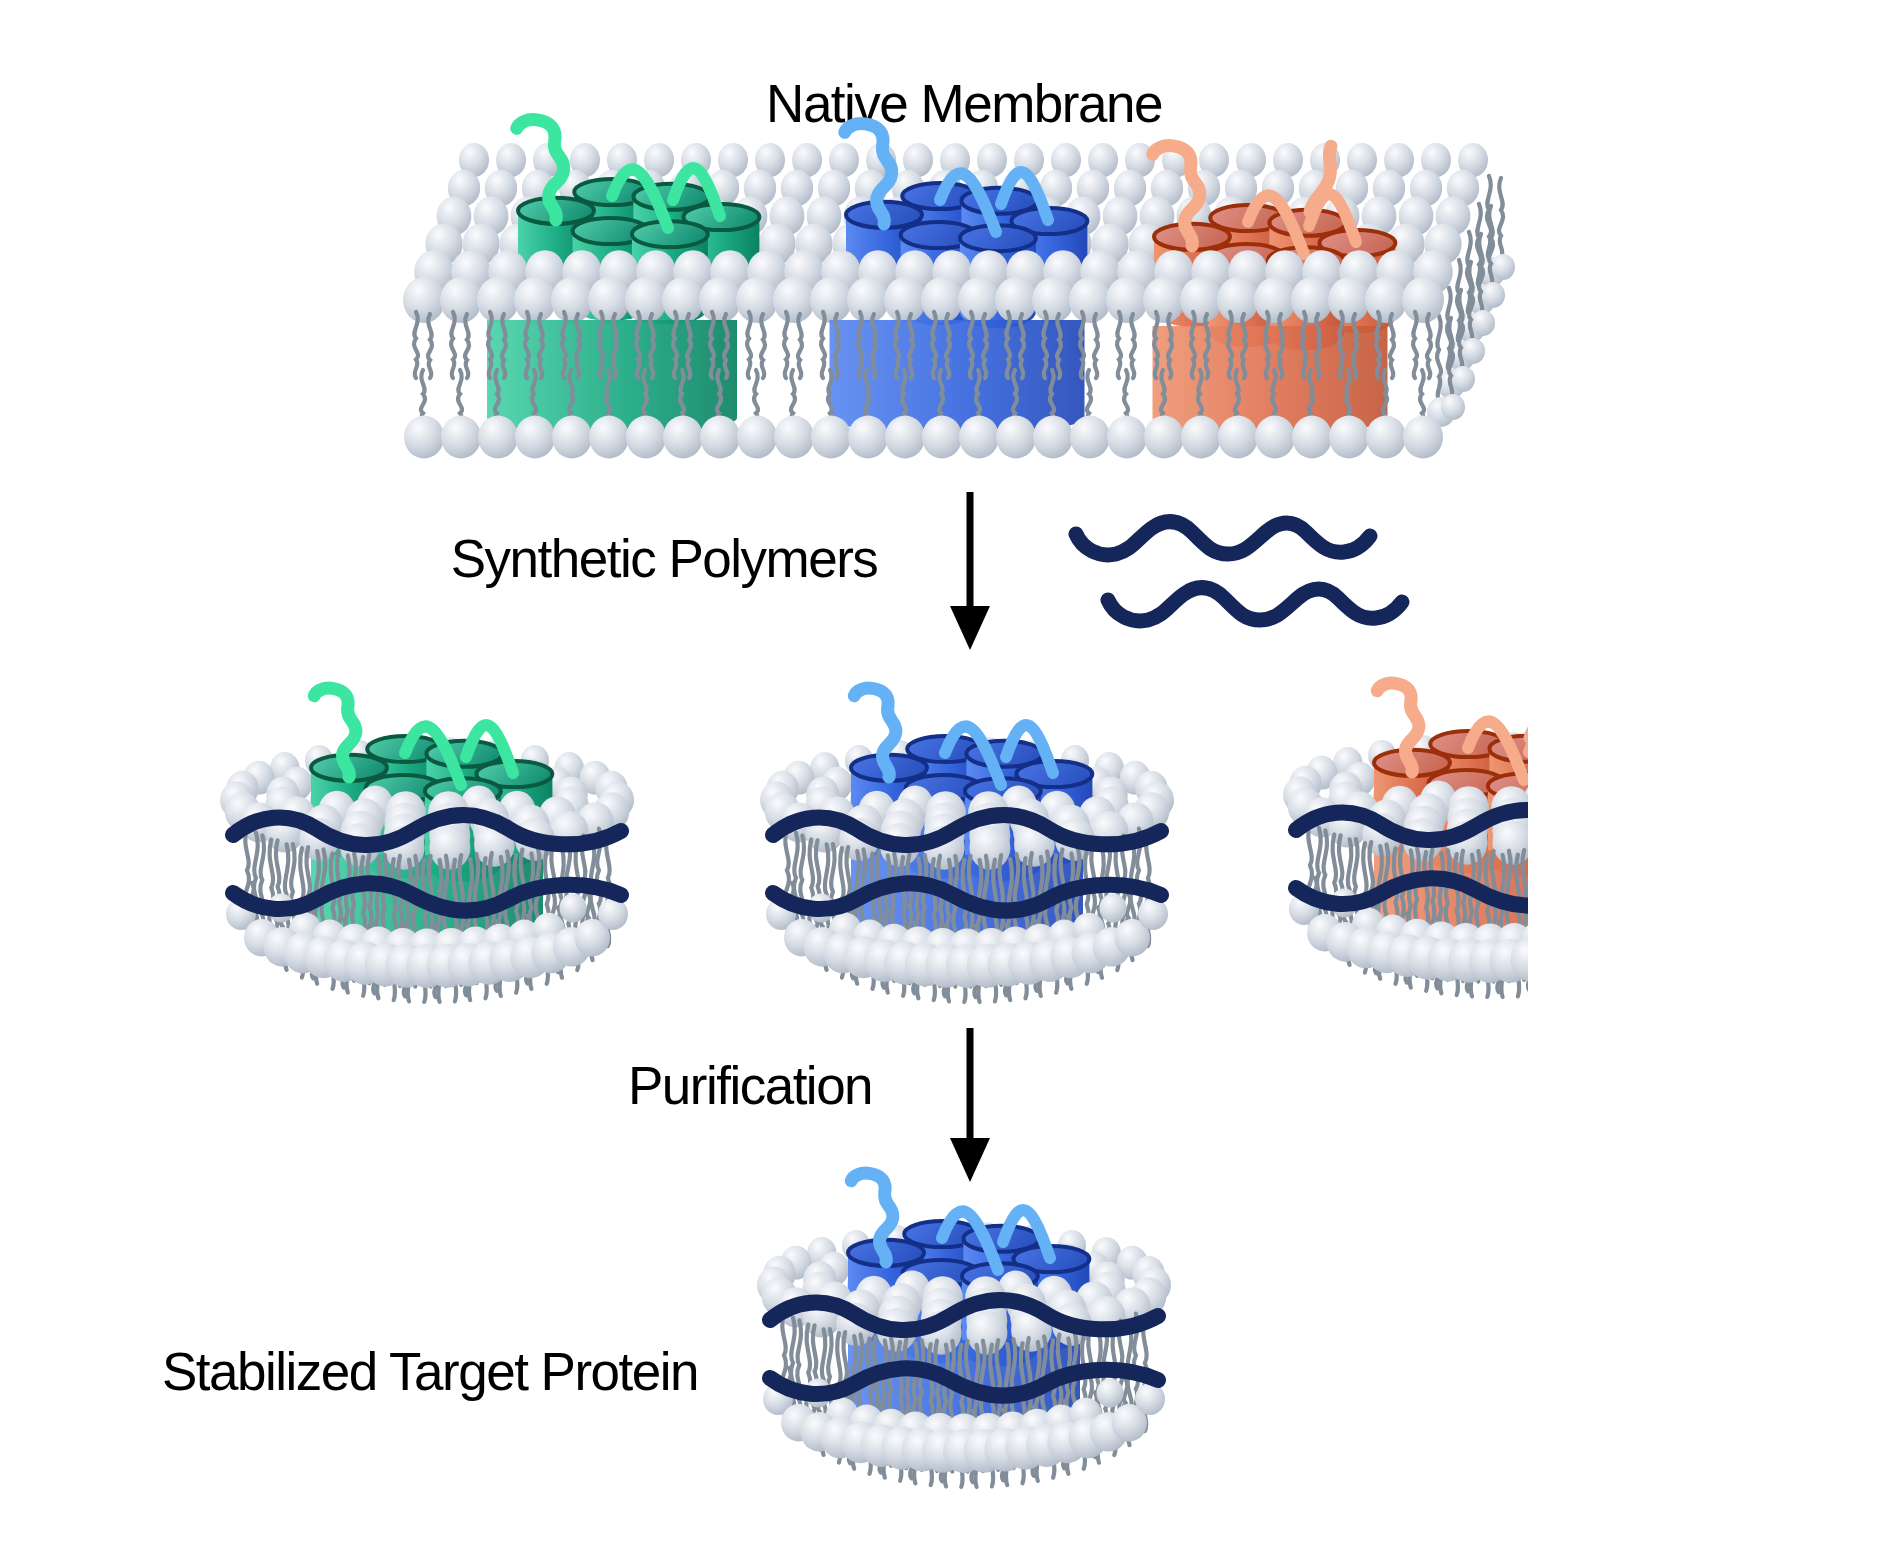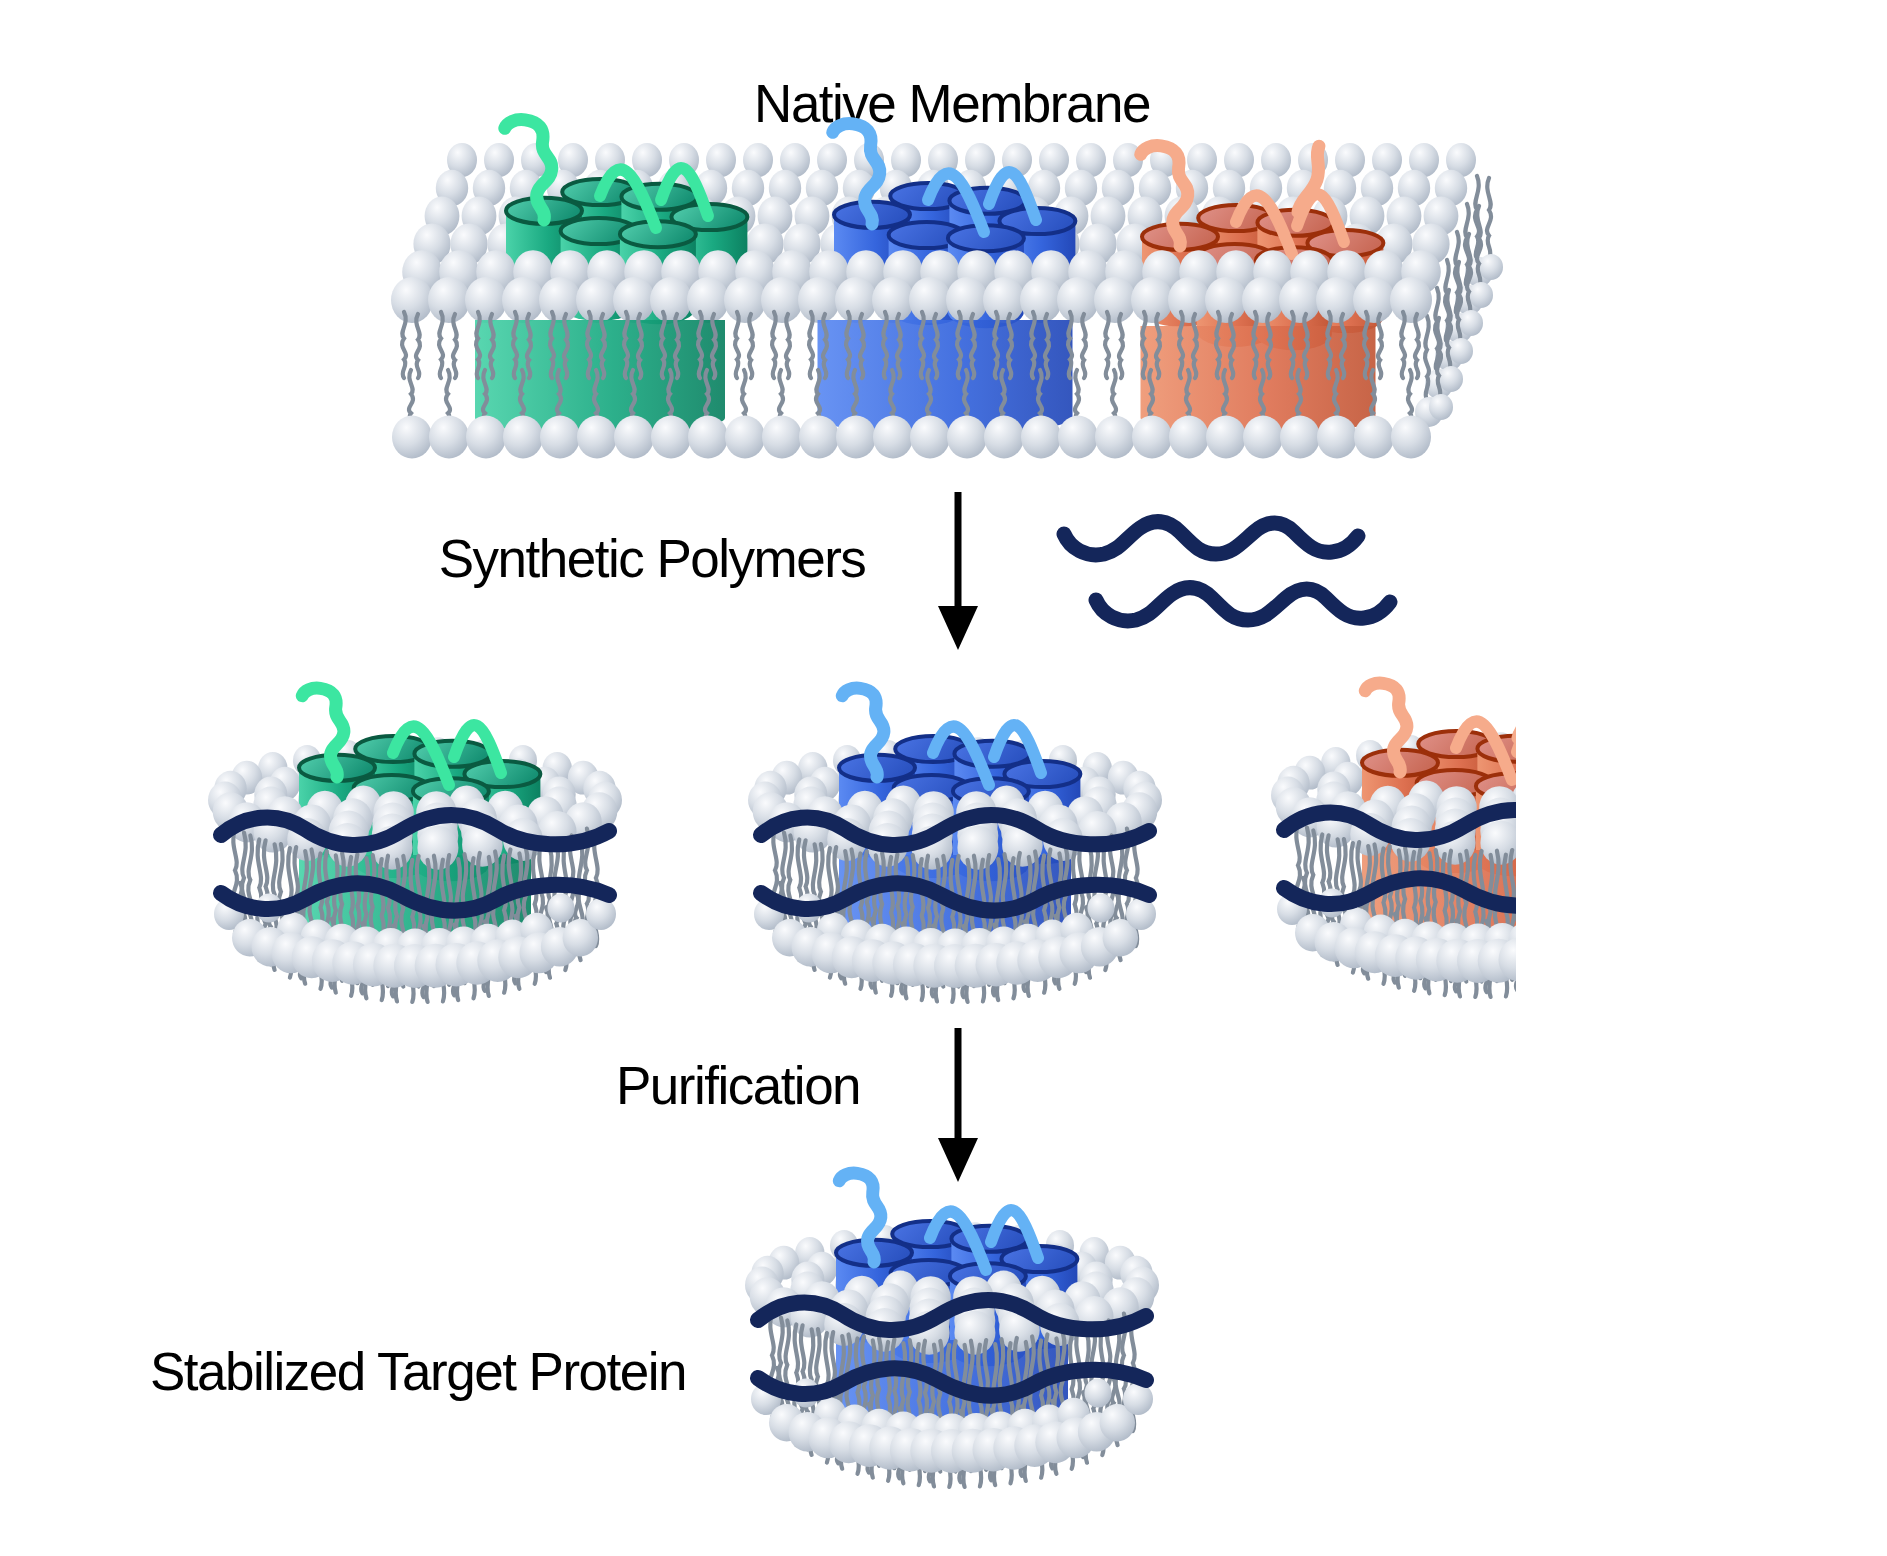--- a/index.html
+++ b/index.html
@@ -1,16 +1,16 @@
 <!DOCTYPE html>
 <html><head>
 <meta charset="utf-8">
 <style>
   html,body{margin:0;padding:0;background:#ffffff;}
-  .stage{position:relative;width:1516px;height:1556px;background:#ffffff;overflow:hidden;}
+  .stage{position:relative;width:1516px;height:1556px;background:#ffffff;overflow:hidden;margin-left:12px;}
   svg{display:block;}
   .lbl{font-family:"Liberation Sans",sans-serif;font-size:53px;fill:#000;letter-spacing:-1.5px;}
 </style>
 </head>
 <body>
 
 <div class="stage">
   <svg id="scene" width="1887" height="1556" viewBox="0 0 1887 1556">
     <defs id="defs">
         <radialGradient id="gHead" cx="0.36" cy="0.28" r="0.85">

